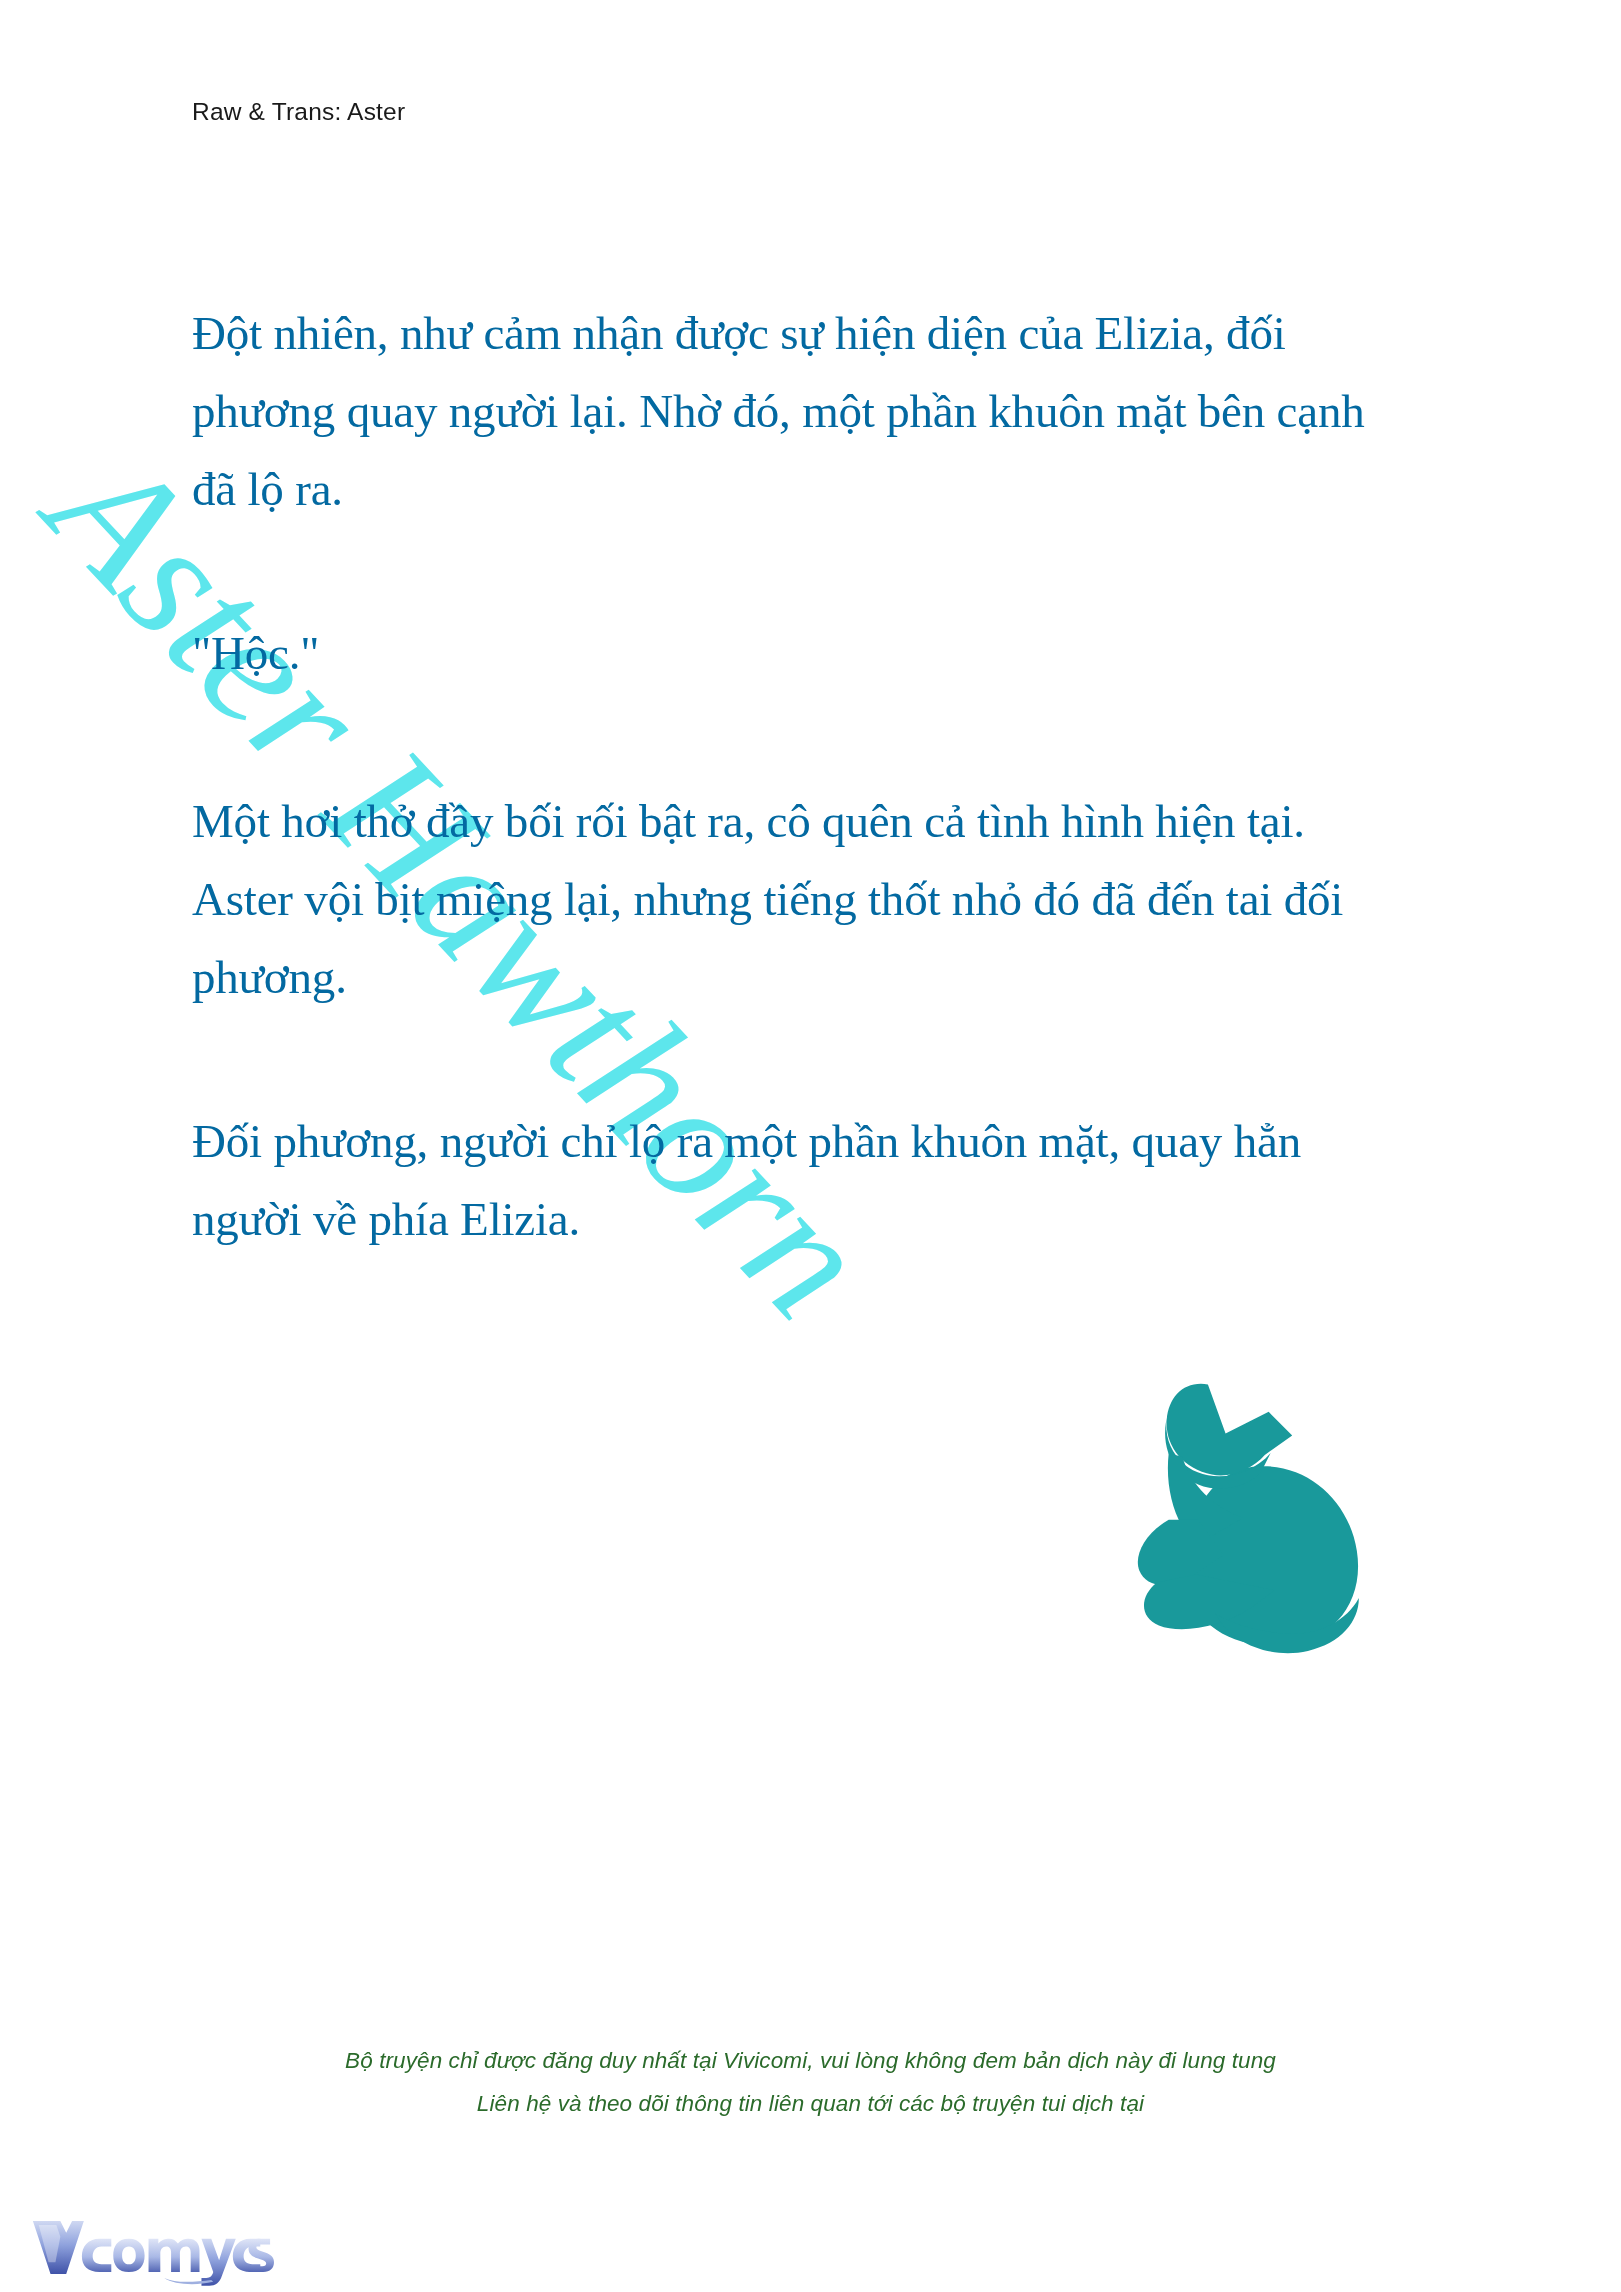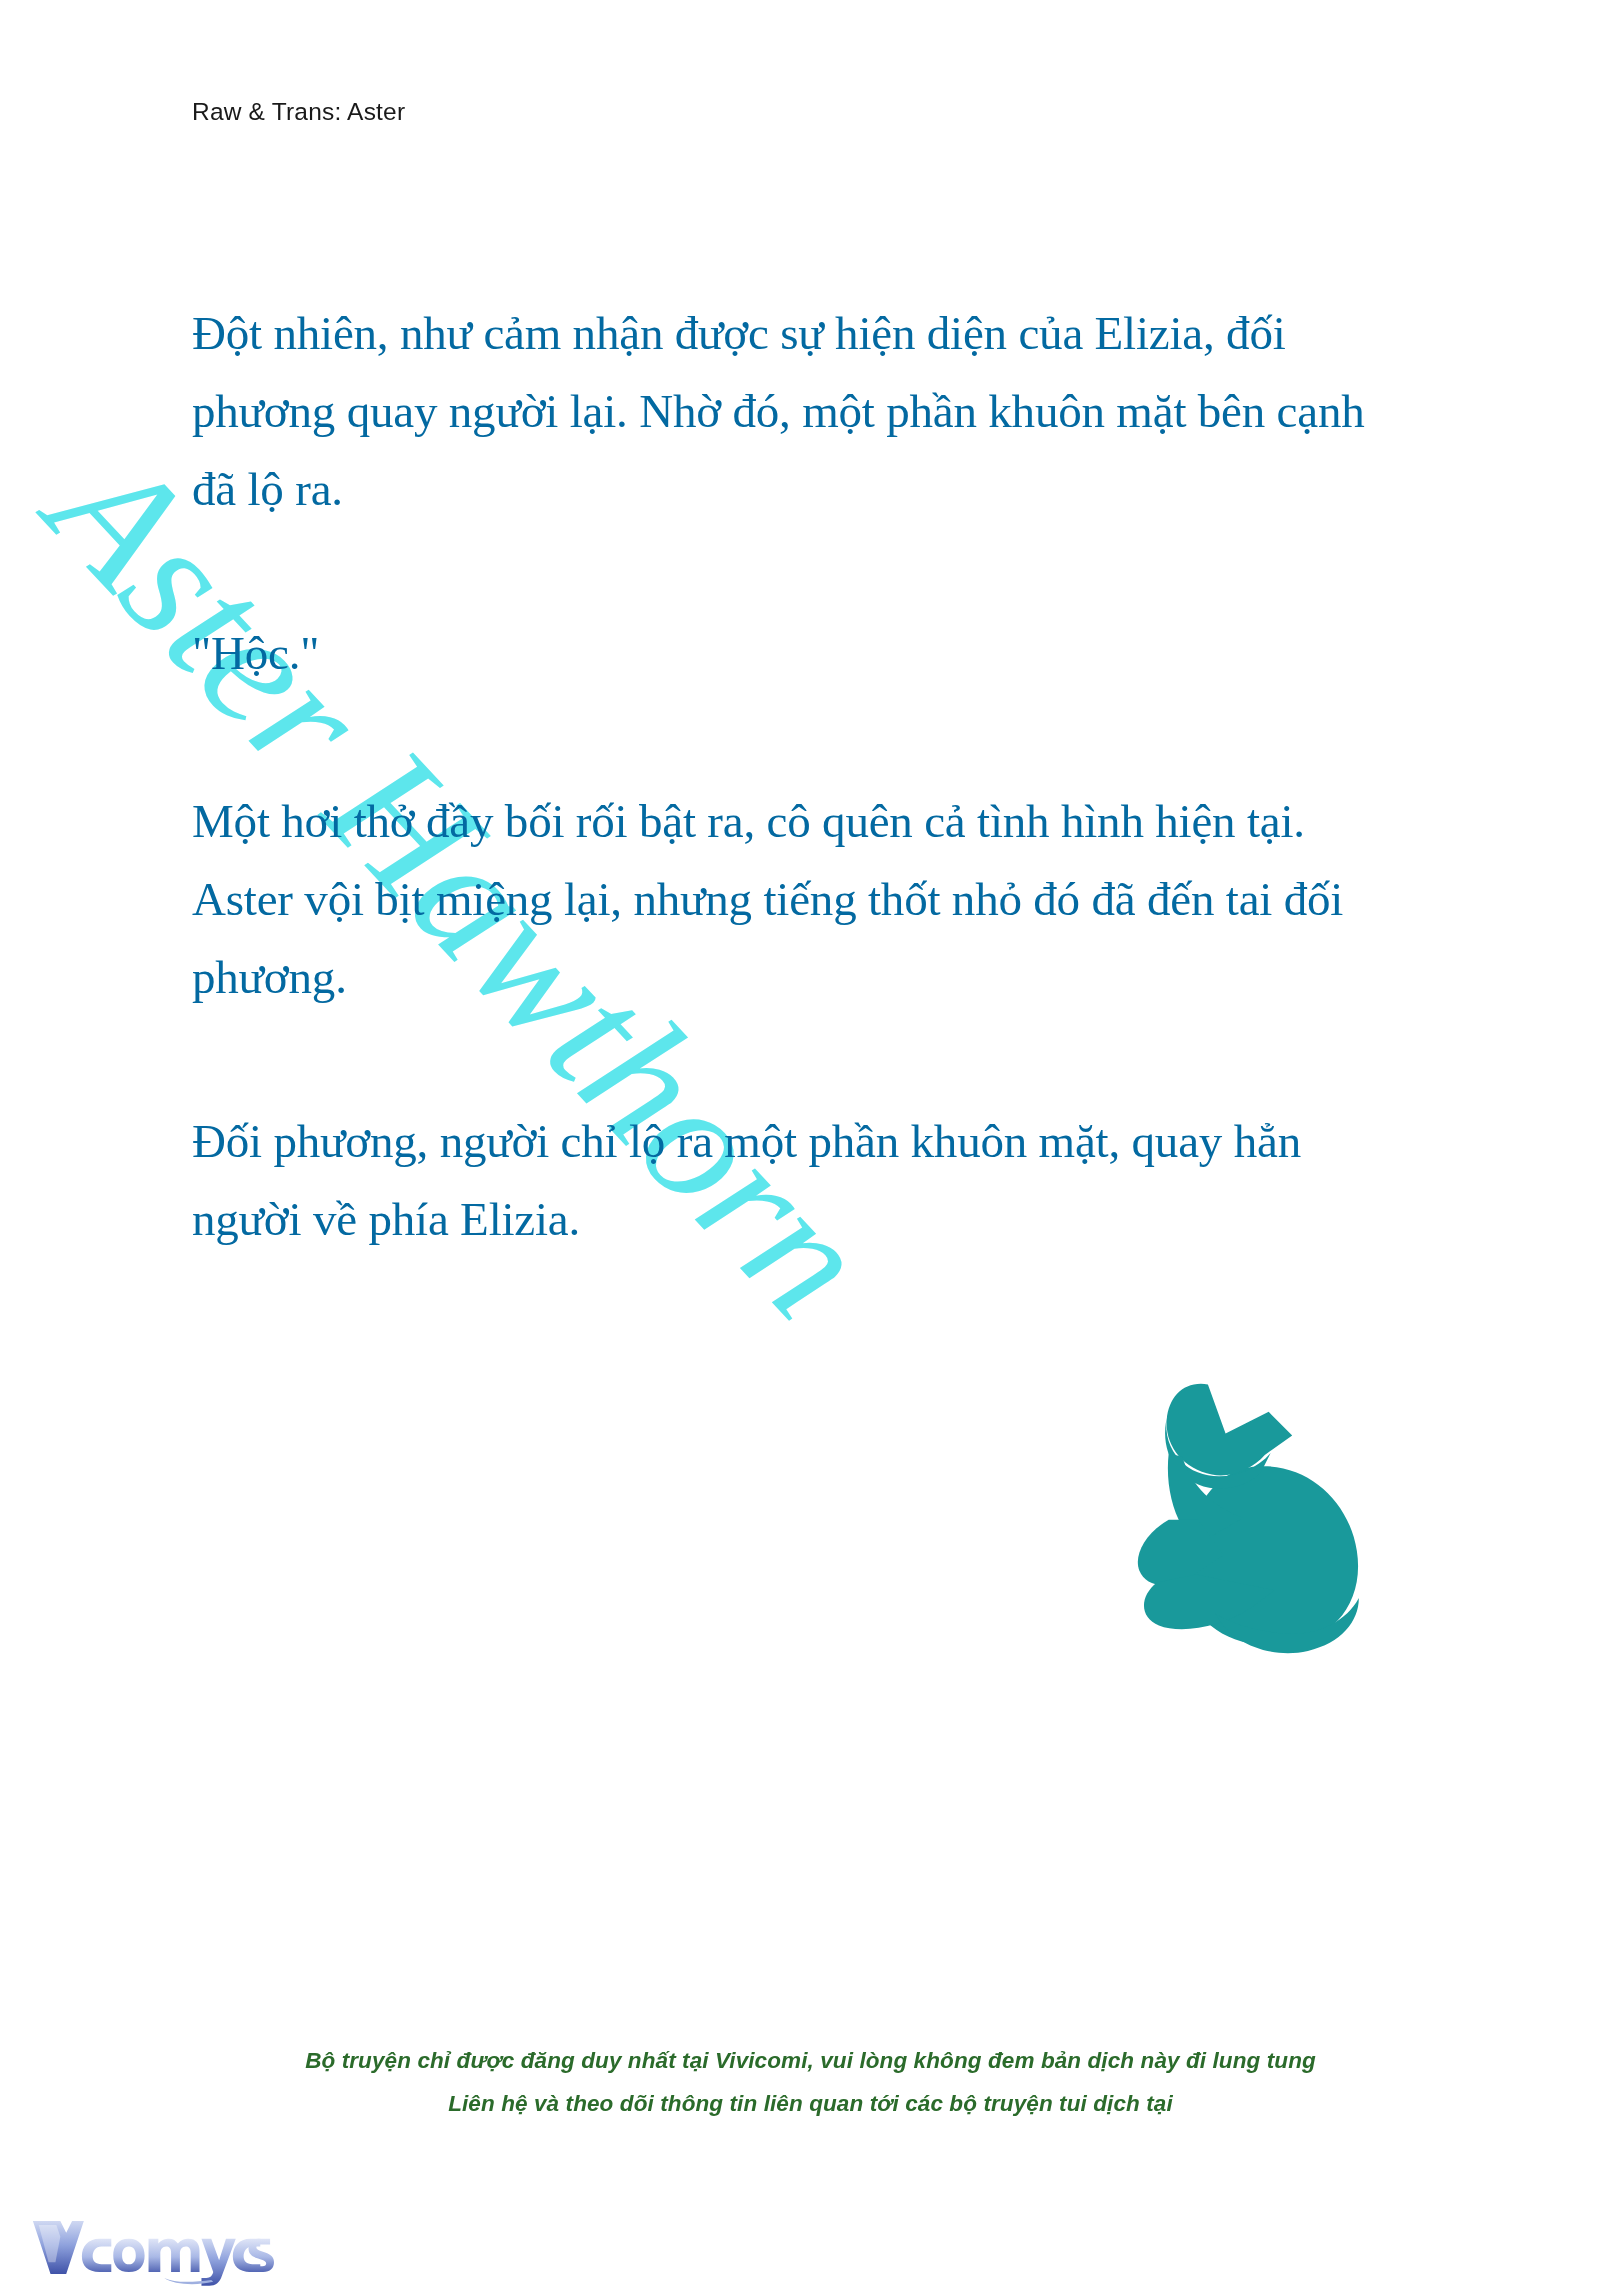--- a/index.html
+++ b/index.html
@@ -86,21 +86,21 @@
   .cat-logo svg { display: block; width: 100%; height: 100%; }
 
   
   .footer-note {
     position: absolute;
     left: 0;
     right: 0;
     top: 2039px;
     text-align: center;
     font-family: "Liberation Sans", sans-serif;
-    font-weight: bold;
+    font-weight: normal;
     font-style: italic;
     color: #2b6b2b;
     z-index: 5;
   }
   .footer-note .fl {
     display: block;
     font-size: 22.5px;
     line-height: 43px;
     letter-spacing: 0.1px;
   }

